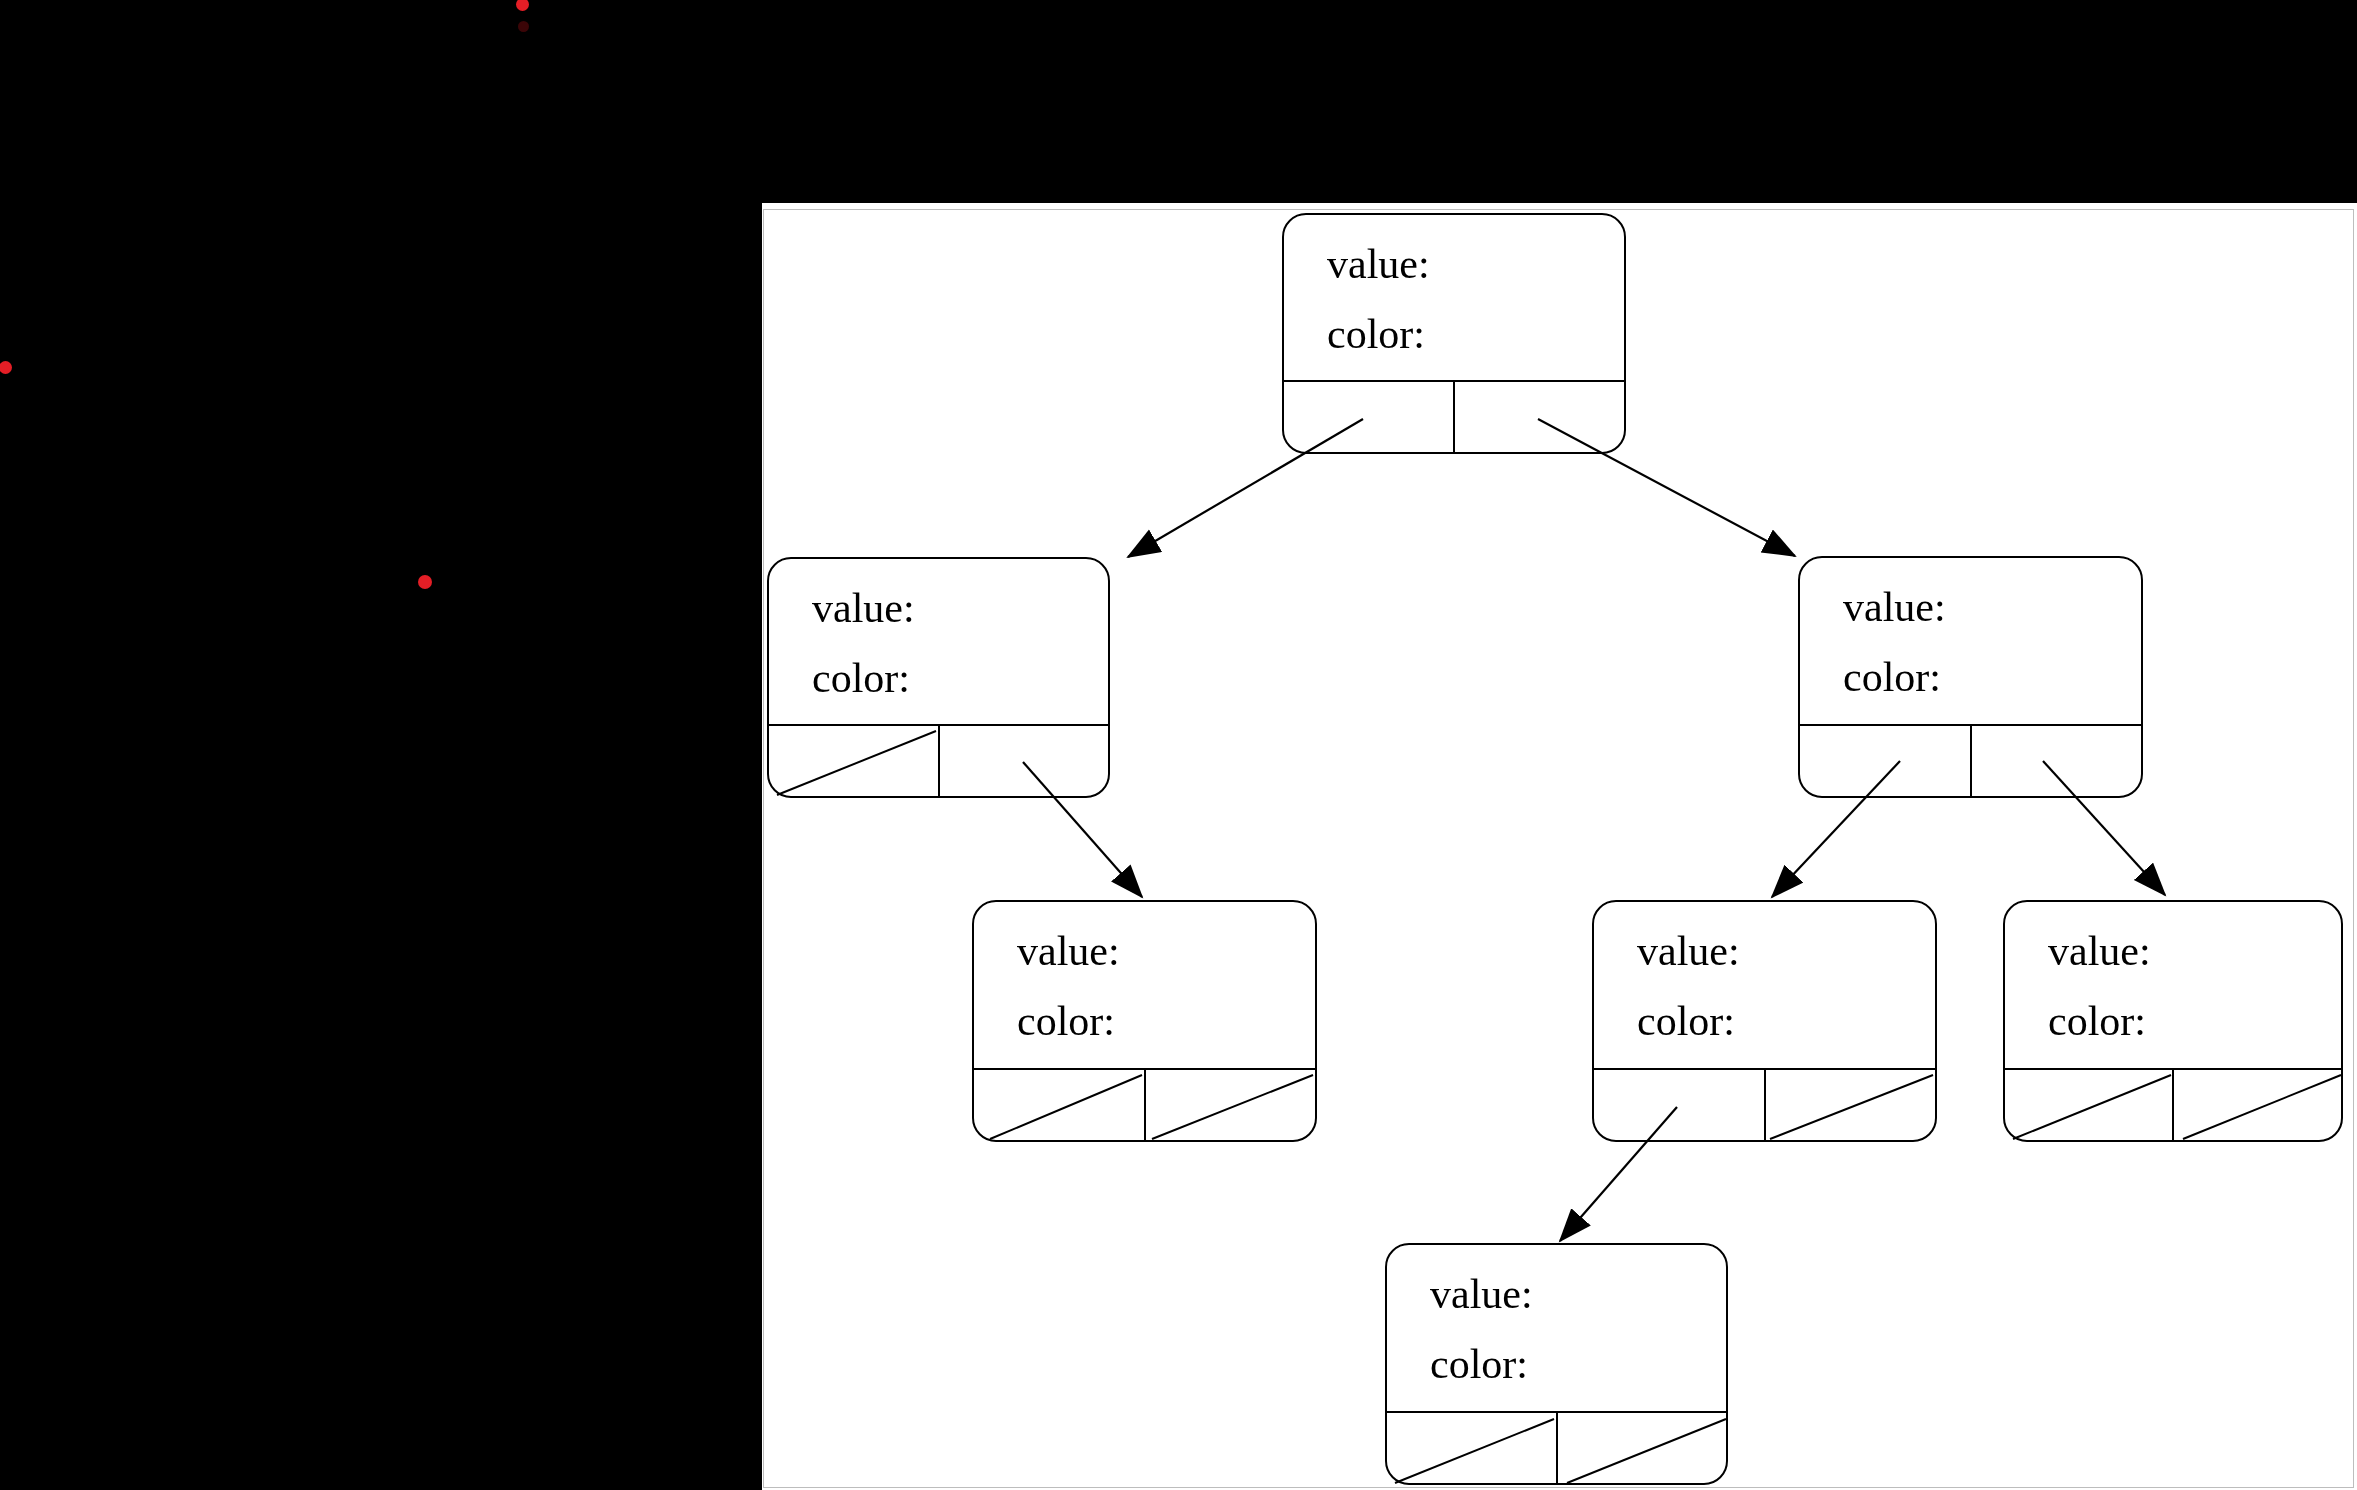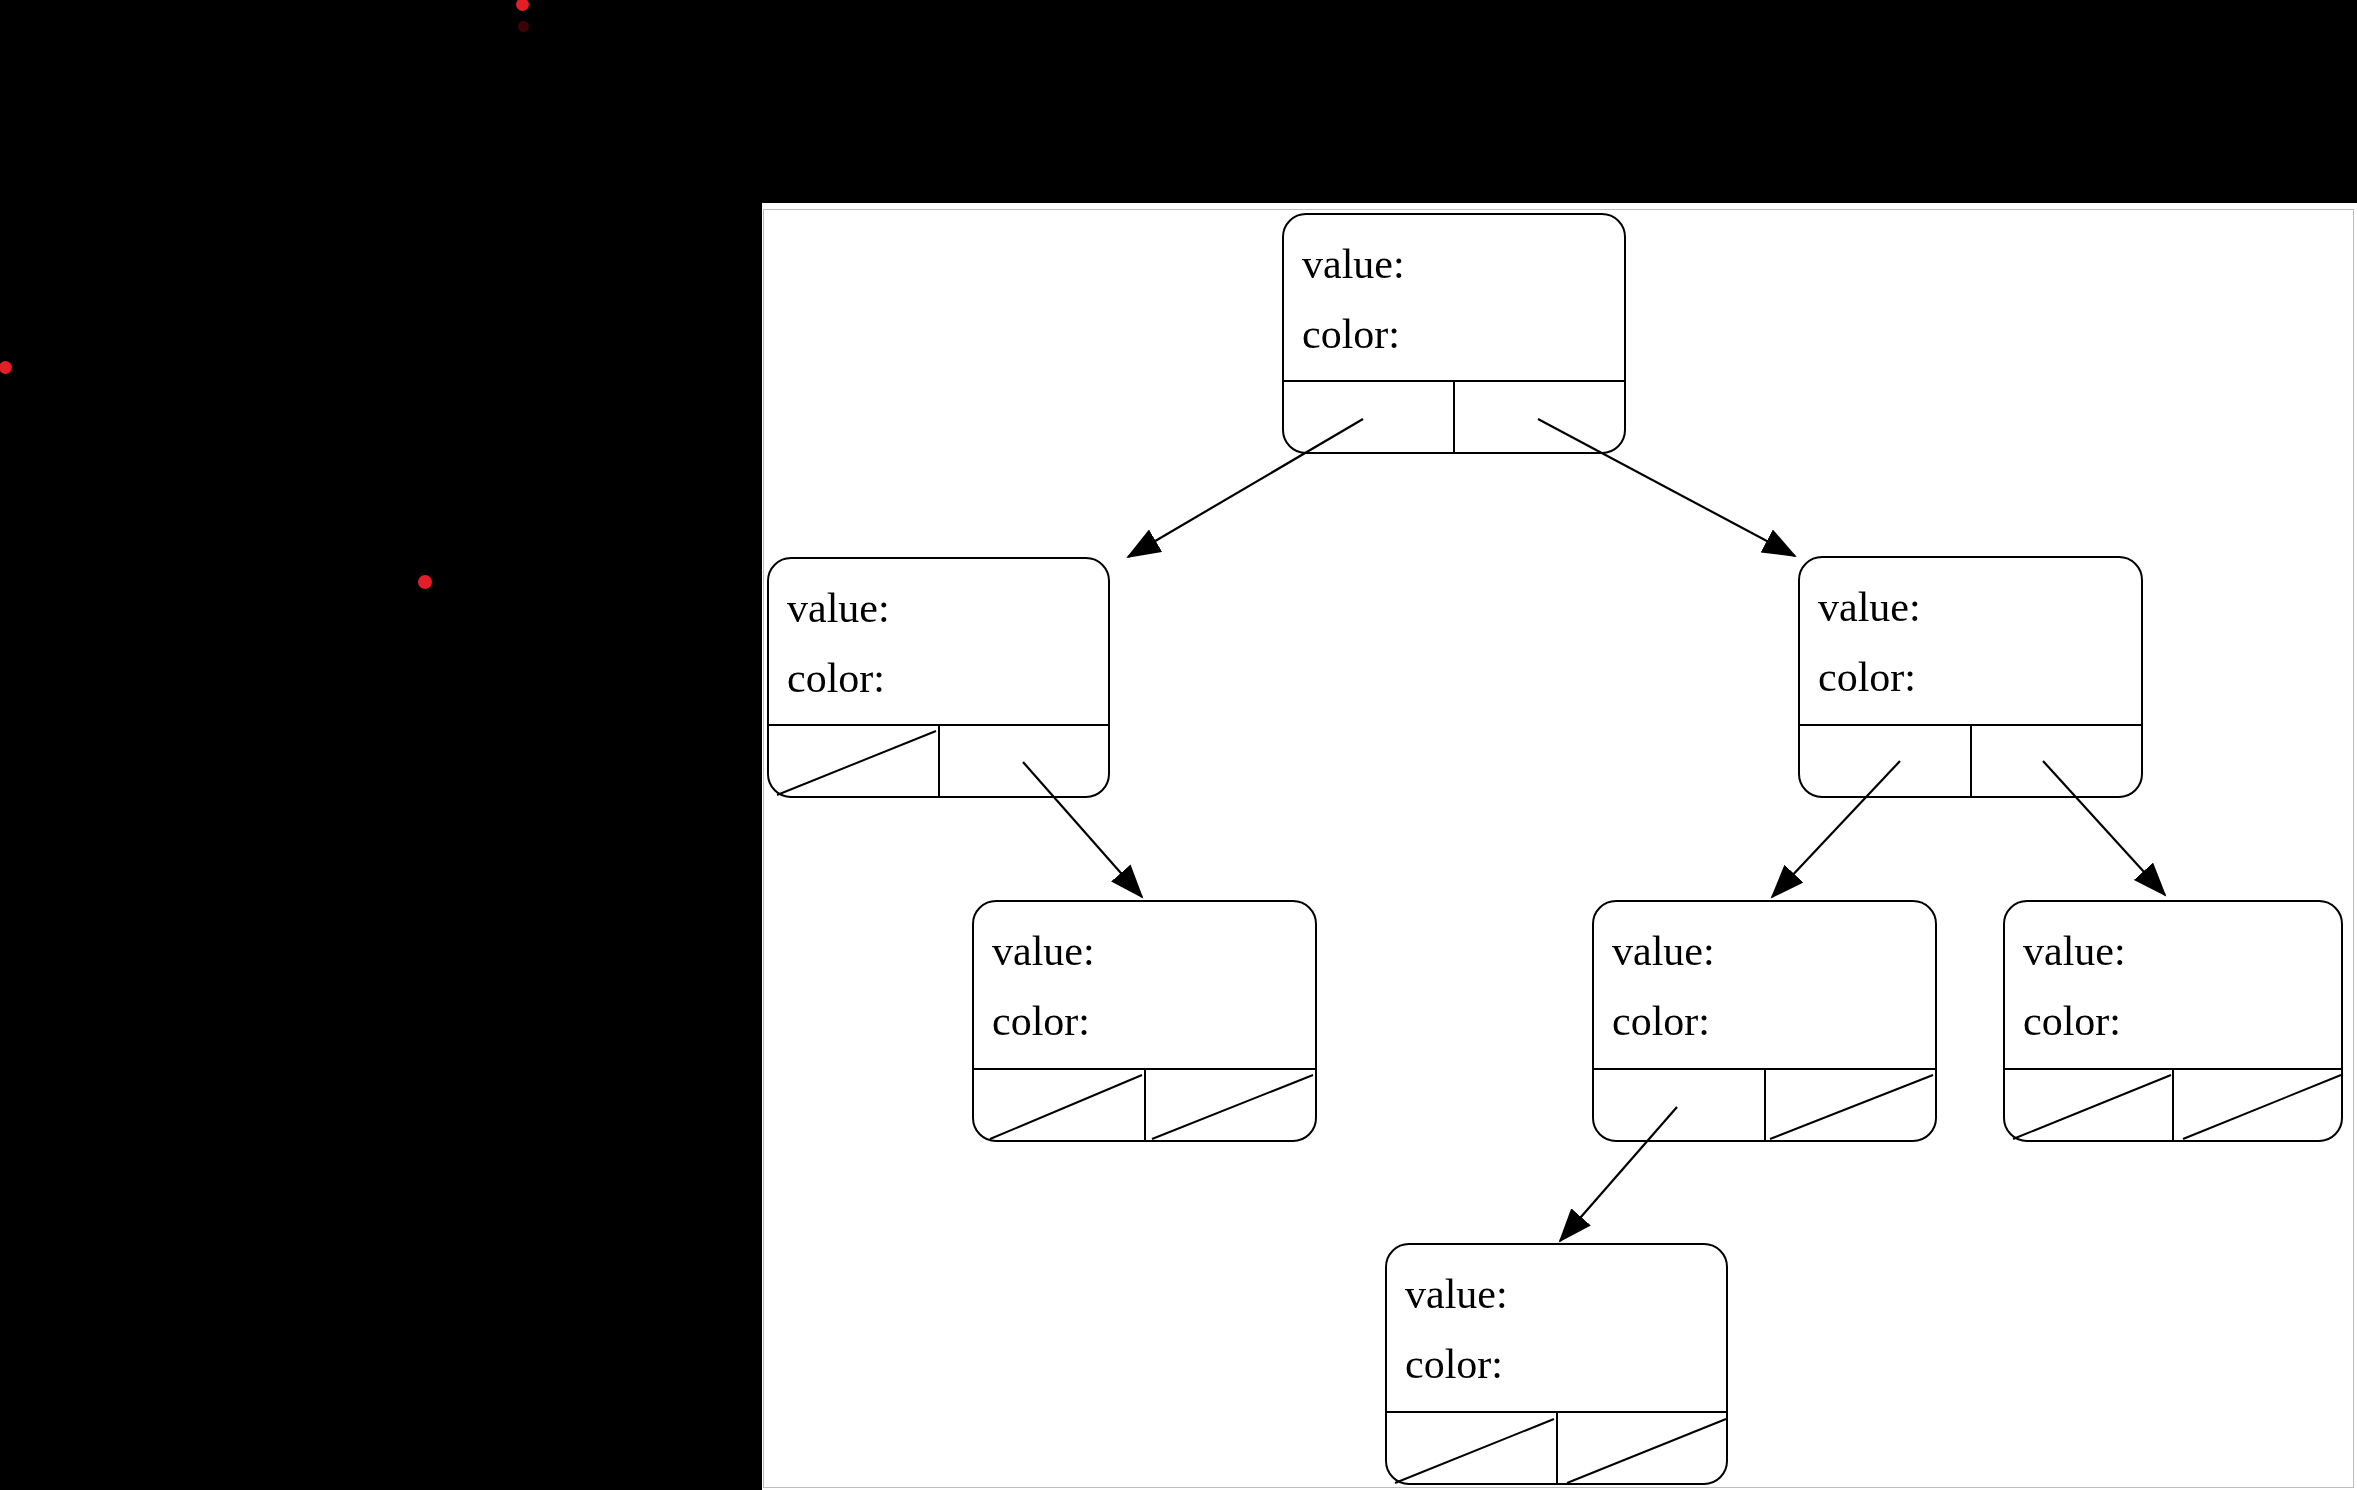--- a/index.html
+++ b/index.html
@@ -19,21 +19,21 @@
   .red-dot{
     position:absolute;border-radius:50%;background:#e41e26;
   }
   .red-dot.faint{background:rgba(130,10,16,0.45);}
   .node{
     position:absolute;background:#ffffff;border:2px solid #000000;
     border-radius:24px;box-sizing:border-box;
   }
   .node-info{
     position:absolute;left:0;right:0;top:0;bottom:70px;
-    padding:14px 0 0 18px;box-sizing:border-box;font-family:Liberation Serif, serif;
+    padding:14px 0 0 43px;box-sizing:border-box;font-family:Liberation Serif, serif;
   }
   .node-label{
     display:block;font-size:42px;line-height:70px;color:#000000;
     white-space:nowrap;
   }
   .node-row{
     position:absolute;left:0;right:0;bottom:0;height:70px;
     border-top:2px solid #000000;
   }
   .node-vdiv{

